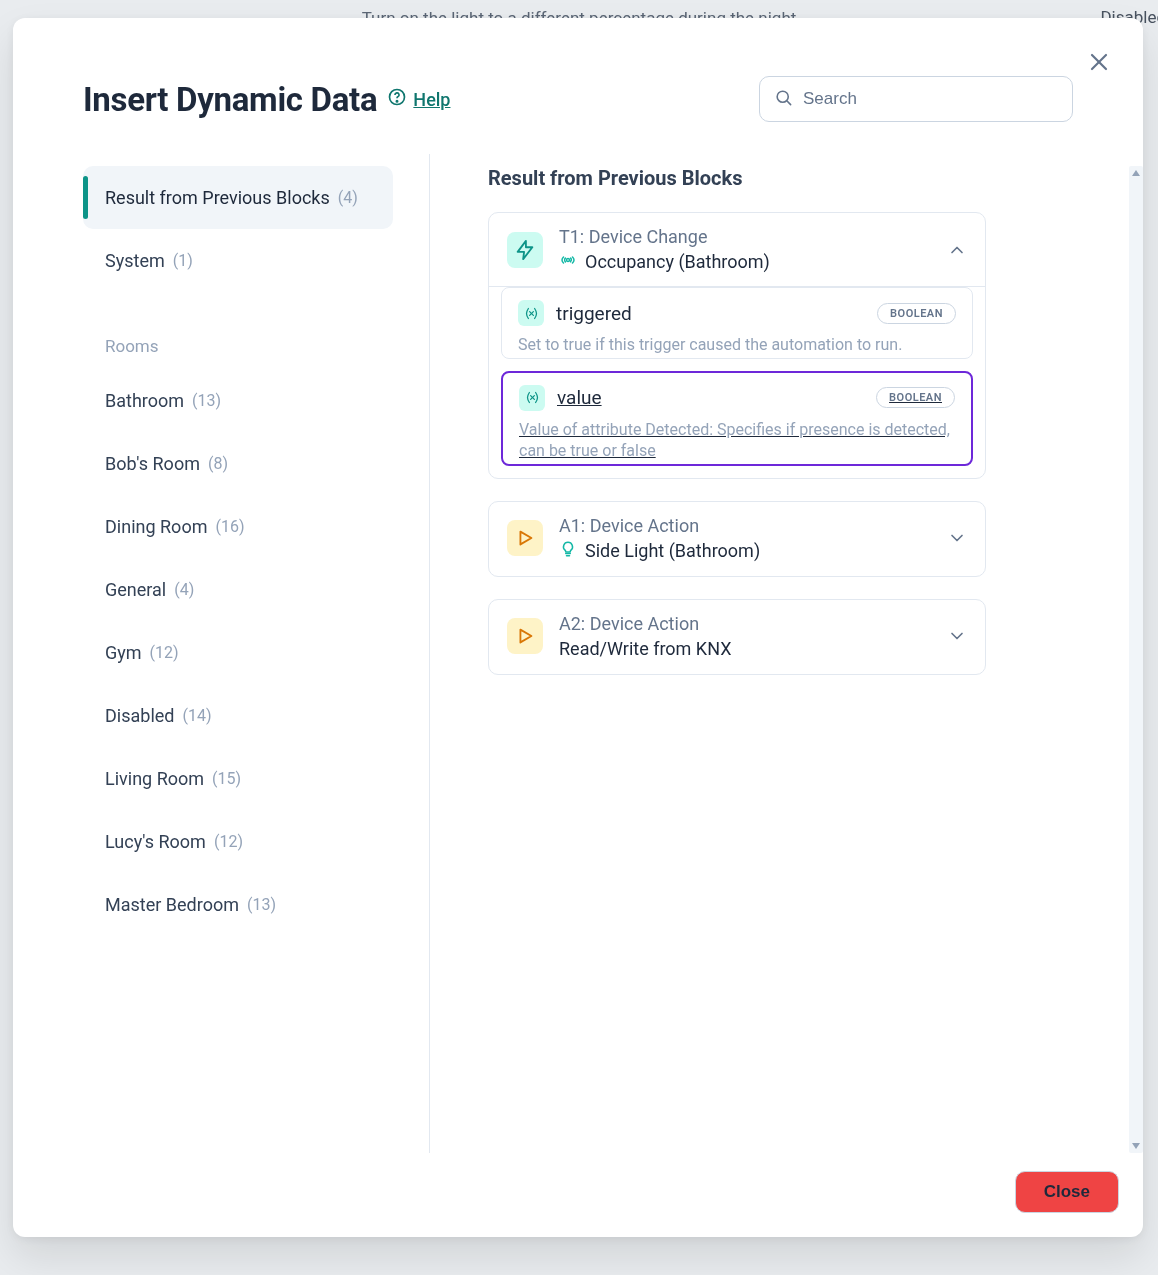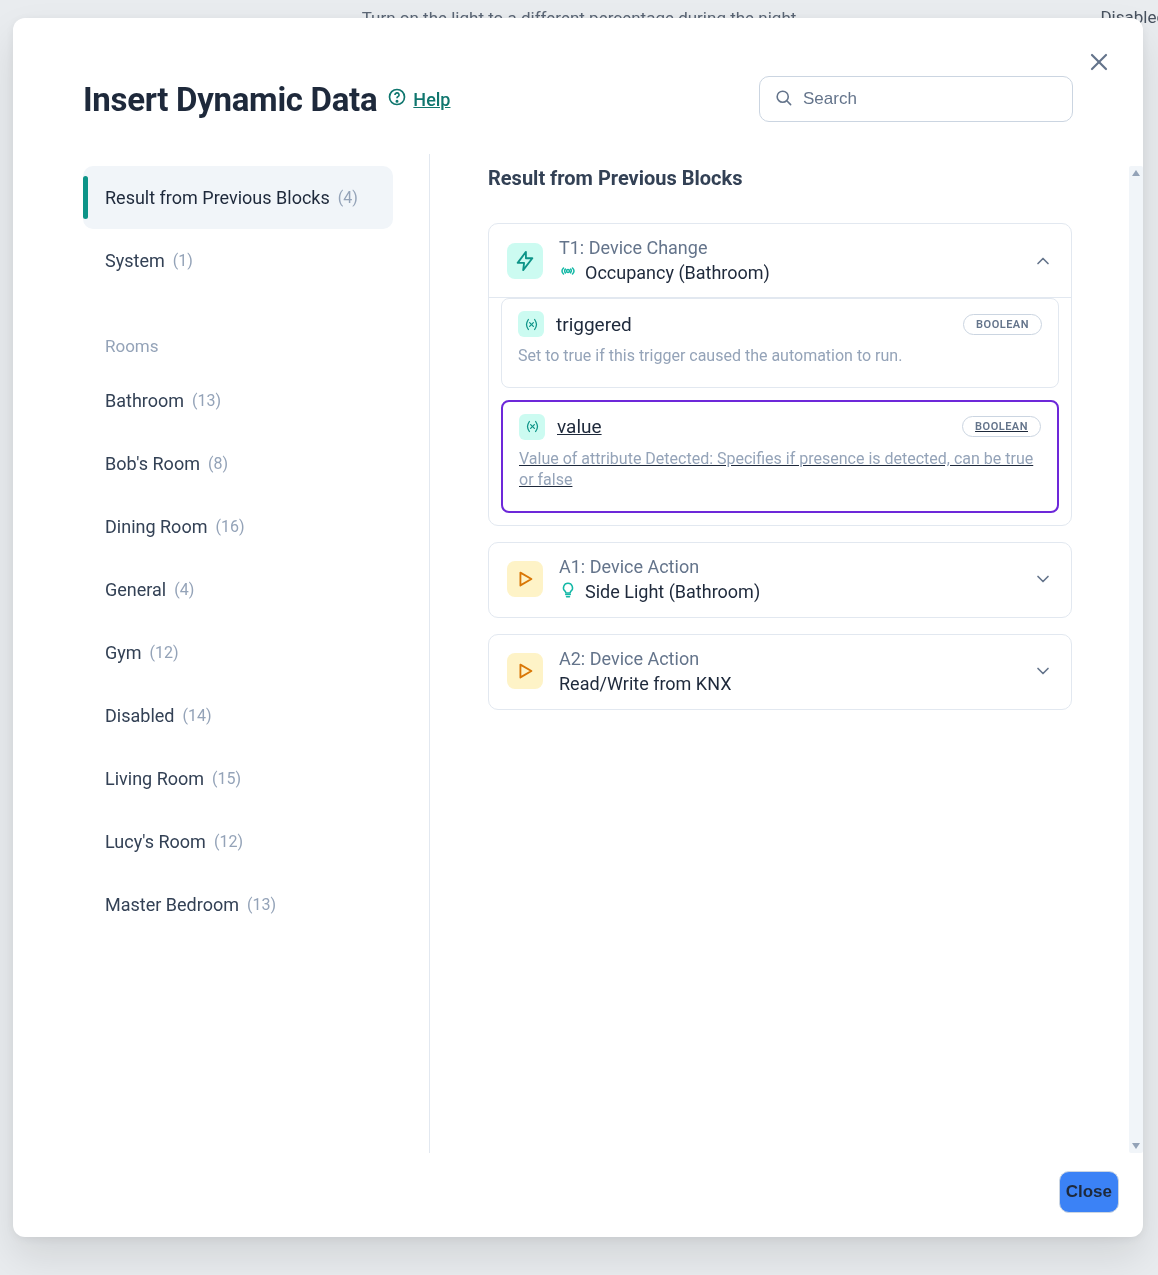--- a/index.html
+++ b/index.html
@@ -103,21 +103,21 @@
     flex: 1;
     display: flex; flex-direction: column;
     padding-right: 40px;
     min-height: 0;
     position: relative;
   }
   .content-title {
     font-size: 20px; font-weight: 700; color: #334155;
     margin-bottom: 22px;
   }
-  .blocks { display: flex; flex-direction: column; gap: 16px; width: 584px; margin-top: 11px; }
+  .blocks { display: flex; flex-direction: column; gap: 22px; width: 498px; }
   .block-group {
     border: 1px solid #e2e8f0; border-radius: 10px;
     overflow: hidden;
   }
   .block-head {
     display: flex; align-items: center; gap: 16px;
     padding: 12px 18px;
     cursor: pointer;
     border-bottom: 1px solid transparent;
     min-height: 74px;
@@ -132,21 +132,21 @@
   .block-icon.action  { background: #fef3c7; color: #d97706; }
   .block-icon svg { width: 22px; height: 22px; }
   .block-text { flex: 1; display: flex; flex-direction: column; gap: 4px; }
   .block-label { font-size: 18px; color: #64748b; }
   .block-sub { font-size: 18px; color: #1e293b; display: flex; align-items: flex-start; gap: 8px; }
   .block-sub svg { width: 18px; height: 18px; color: #14b8a6; flex-shrink: 0; }
   .chev { width: 20px; height: 20px; color: #64748b; }
   .attr {
     margin: 0 12px 12px 12px;
     border: 1px solid #e2e8f0; border-radius: 8px;
-    padding: 12px 16px 20px 16px;
+    padding: 12px 16px 2px 16px;
     display: flex; flex-direction: column; gap: 8px;
     cursor: pointer;
   }
   .attr.selected {
     border: 2px solid #6d28d9;
     text-decoration: underline;
   }
   .attr-row1 { display: flex; align-items: center; gap: 12px; }
   .attr-icon {
     width: 26px; height: 26px; border-radius: 6px;
@@ -169,23 +169,23 @@
     border-radius: 2px;
   }
   .scrollbar-fake .thumb-top { position:absolute; top:2px; left:2px; right:2px; height:10px; color:#94a3b8;}
   .scrollbar-fake .thumb-bot { position:absolute; bottom:2px; left:2px; right:2px; height:10px; color:#94a3b8;}
   .scrollbar-fake svg { width:10px; height:10px; display:block; margin:0 auto;}
   .modal-footer {
     padding: 18px 24px 24px 0;
     display: flex; justify-content: flex-end;
   }
   .btn-close {
-    border: 1px solid #cbd5e1; background: #3b82f6; color: #1e293b;
+    border: 1px solid #cbd5e1; background: #ef4444; color: #1e293b;
     font-size: 17px; font-weight: 600;
-    padding: 10px 6px; border-radius: 10px; cursor: pointer;
+    padding: 10px 28px; border-radius: 10px; cursor: pointer;
   }
   .spacer-rooms { height: 3px; }
 </style>
 </head>
 <body>
 
 <div class="backdrop-text">Turn on the light to a different percentage during the night</div>
 <div class="backdrop-disabled">Disabled</div>
 
 <div class="modal">

